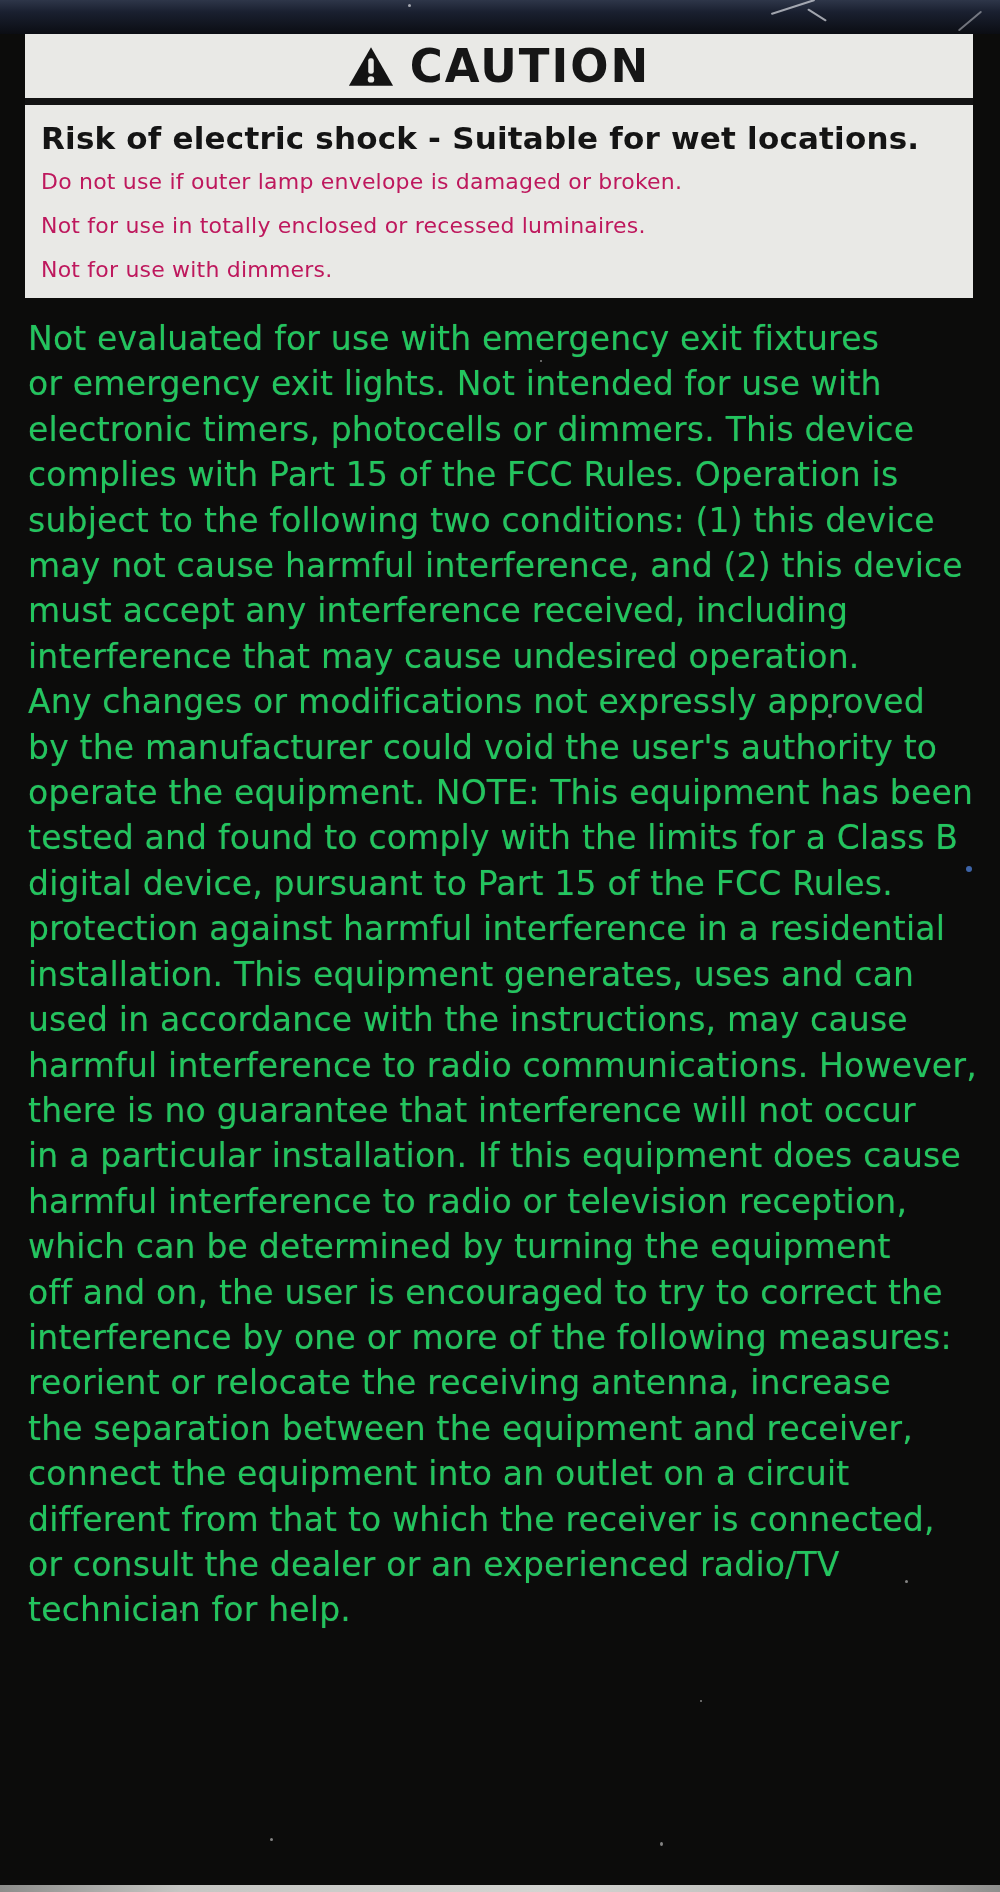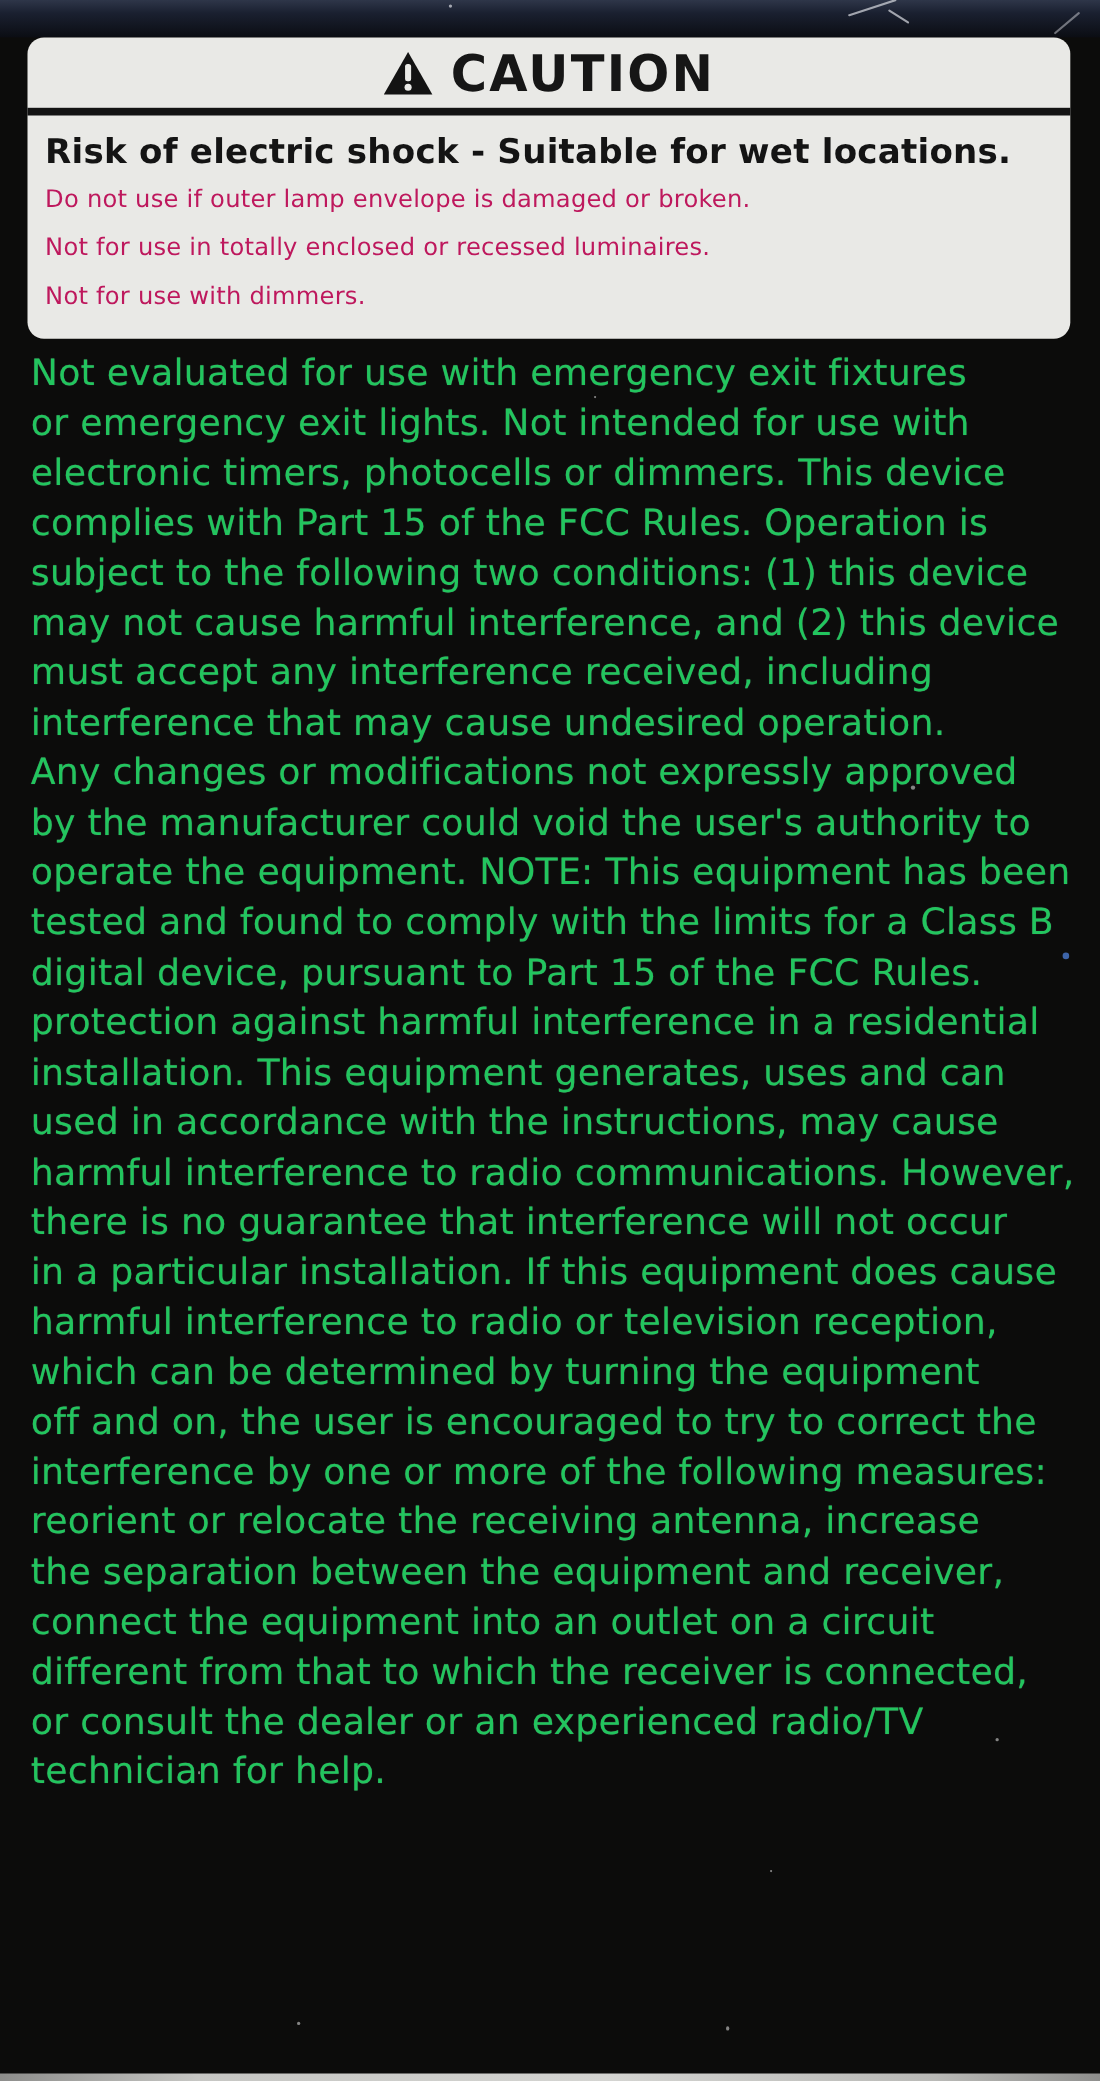--- a/index.html
+++ b/index.html
@@ -19,33 +19,32 @@
   .s1{top:6px;left:770px;width:46px;height:2px;transform:rotate(-18deg);}
   .s2{top:14px;left:806px;width:22px;height:2px;transform:rotate(32deg);}
   .s3{top:4px;left:408px;width:3px;height:3px;border-radius:50%;}
   .s4{top:20px;left:955px;width:30px;height:2px;transform:rotate(-40deg);opacity:.5;}
 
   
   .caution-box{
     position:absolute;left:25px;top:34px;width:948px;
     background:#e9e9e6;color:#1b1b1b;
     box-sizing:border-box;
-    border-radius:15px;
   }
   .caution-header{
     height:64px;
     display:flex;align-items:center;justify-content:center;gap:16px;
     border-bottom:7px solid #131313;
   }
   .warning-triangle{width:46px;height:41px;display:block;}
   .caution-title{
     font-weight:bold;font-size:45px;letter-spacing:2px;color:#161616;
     transform:scaleY(1.02);
   }
-  .caution-body{padding:12px 14px 16px 16px;}
+  .caution-body{padding:12px 14px 6px 16px;}
   .headline{
     font-weight:bold;font-size:31px;line-height:43px;color:#141414;
     letter-spacing:.2px;white-space:nowrap;
   }
   .caution-body .text-line{
     font-size:22px;line-height:44px;color:#be185d;
     letter-spacing:.2px;white-space:nowrap;
   }
 
   

